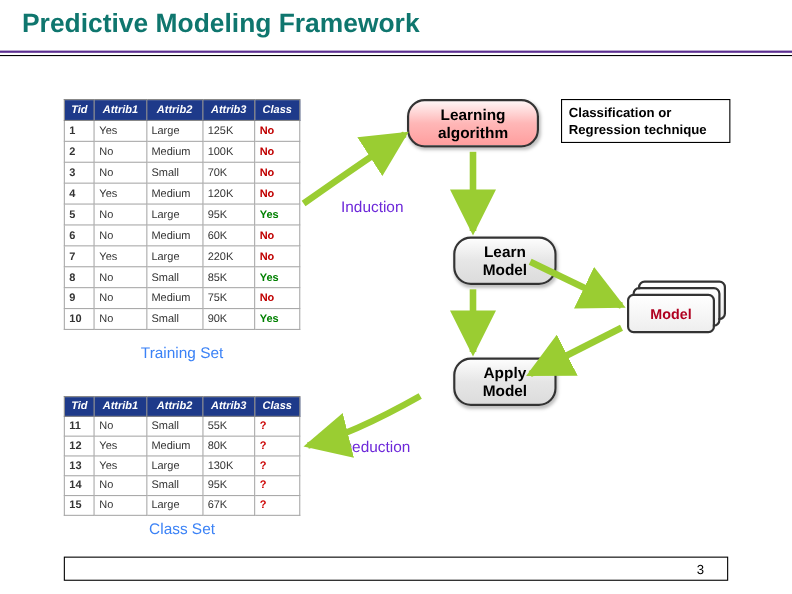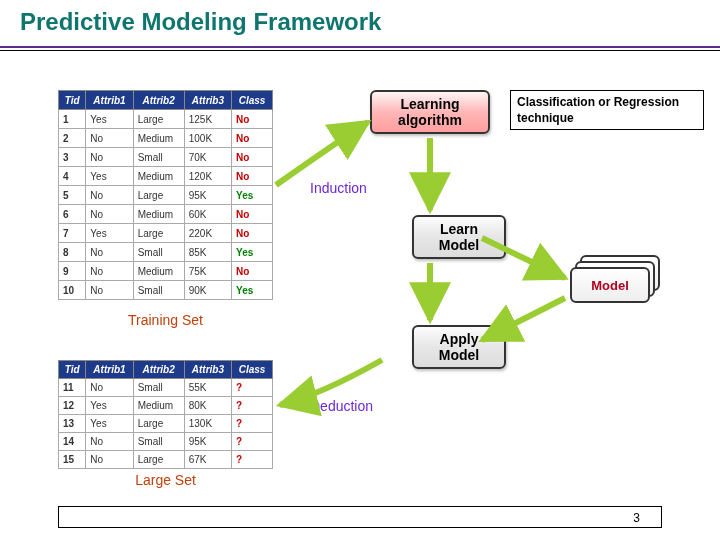--- a/index.html
+++ b/index.html
@@ -62,30 +62,30 @@
   table.data td.clsNo { color: #c00000; font-weight: bold; }
   table.data td.clsYes { color: #008000; font-weight: bold; }
   table.data td.clsQ { color: #c00; font-weight: bold; }
   #train-table { left: 58px; top: 90px; width: 215px; }
   #train-table td, #train-table th { height: 19px; }
   #test-table { left: 58px; top: 360px; width: 215px; }
   #test-table td, #test-table th { height: 18px; }
   .set-label {
     position: absolute;
     font-size: 14px;
-    color: #c2410c;
+    color: #3b82f6;
     text-align: center;
   }
   #train-label { left: 58px; top: 312px; width: 215px; }
   #test-label  { left: 58px; top: 472px; width: 215px; }
   
   .box {
     position: absolute;
     border: 2px solid #333;
-    border-radius: 6px;
+    border-radius: 16px;
     text-align: center;
     font-size: 14px;
     font-weight: bold;
     display: flex;
     align-items: center;
     justify-content: center;
     padding: 4px;
     box-shadow: 1px 2px 3px rgba(0,0,0,0.25);
   }
   .box.red {
@@ -120,21 +120,21 @@
     color: #b00020;
   }
   .model-stack .c1 { left: 10px; top: 0; }
   .model-stack .c2 { left: 5px; top: 6px; }
   .model-stack .c3 { left: 0; top: 12px; }
   
   .annot {
     position: absolute;
     left: 510px;
     top: 90px;
-    width: 194px;
+    width: 154px;
     height: 40px;
     border: 1px solid #000;
     background: #fff;
     font-size: 12px;
     font-weight: bold;
     padding: 4px 6px;
     line-height: 1.3;
   }
   
   .flow-label {
@@ -301,21 +301,21 @@
       </tr>
       <tr>
         <td class="tid">15</td>
         <td>No</td>
         <td>Large</td>
         <td>67K</td>
         <td class="clsQ">?</td>
       </tr>
     </tbody>
 </table>
-<div class="set-label" id="test-label">Large Set</div>
+<div class="set-label" id="test-label">Class Set</div>
 
 <div id="box-learn-alg" class="box red">Learning algorithm</div>
 <div id="box-learn-model" class="box gray">Learn Model</div>
 <div id="box-apply-model" class="box gray">Apply Model</div>
 
 <div class="model-stack">
   <div class="card c1"></div>
   <div class="card c2"></div>
   <div class="card c3">Model</div>
 </div>

